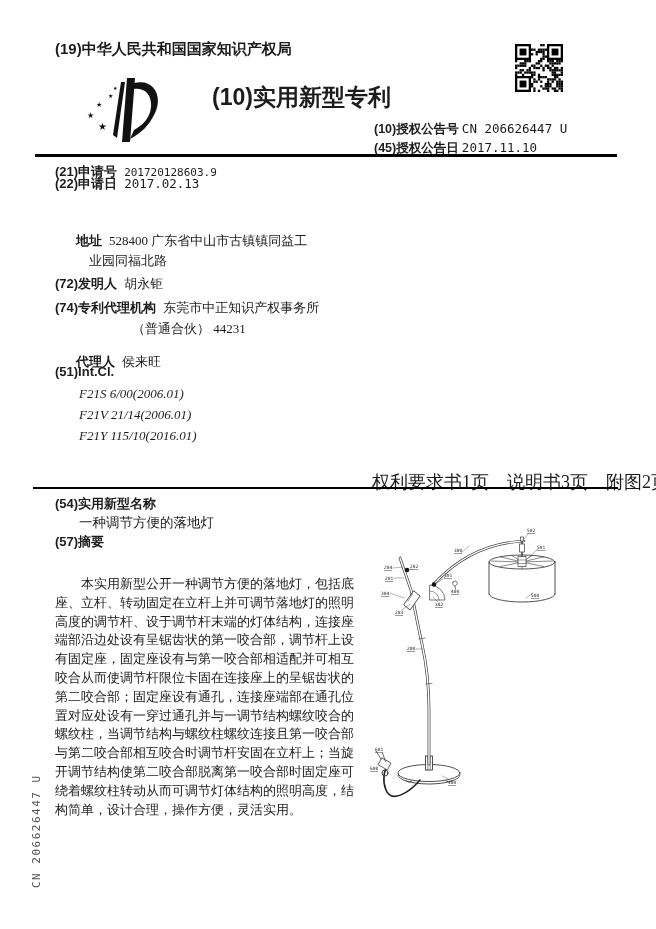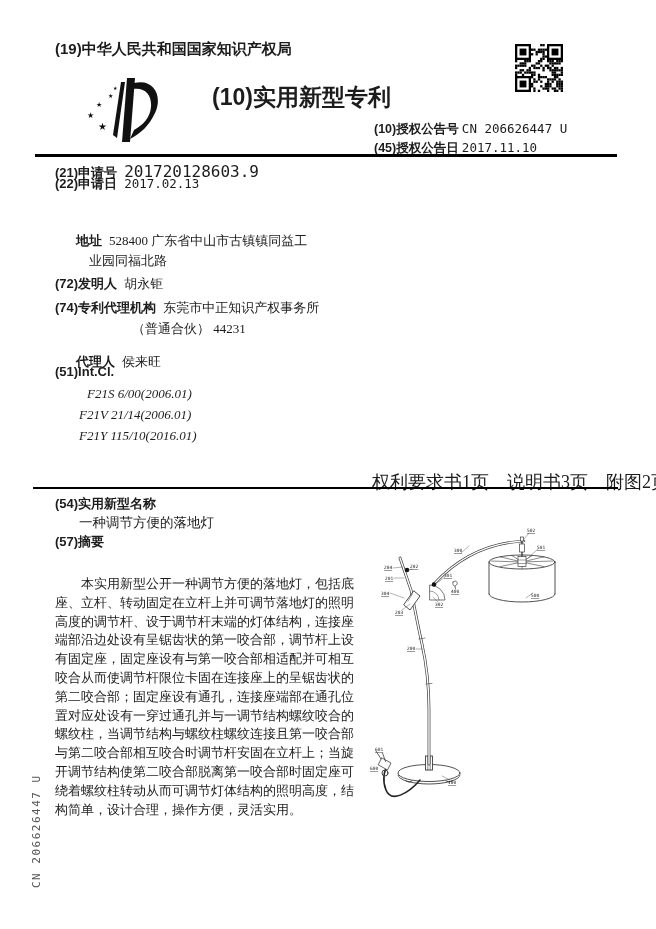--- a/index.html
+++ b/index.html
@@ -211,21 +211,21 @@
       <rect x="22.857142857142854" y="45.71428571428571" width="2.2857142857142856" height="2.2857142857142856"></rect>
       <rect x="32" y="45.71428571428571" width="2.2857142857142856" height="2.2857142857142856"></rect>
       <rect x="38.857142857142854" y="45.71428571428571" width="2.2857142857142856" height="2.2857142857142856"></rect>
       <rect x="41.14285714285714" y="45.71428571428571" width="2.2857142857142856" height="2.2857142857142856"></rect>
       <rect x="45.71428571428571" y="45.71428571428571" width="2.2857142857142856" height="2.2857142857142856"></rect>
     </svg>
 
   <div class="rule" style="left:35px;top:154px;width:582px;height:2.6px;"></div>
 
   <div class="abs biblio-row" style="left:55px;top:164px;">
-    <span class="lbl">(21)申请号</span><span class="mono" style="font-size:16px;">201720128603.9</span>
+    <span class="lbl">(21)申请号</span><span class="mono" style="font-size:11px;">201720128603.9</span>
   </div>
   <div class="abs biblio-row" style="left:55px;top:176px;">
     <span class="lbl">(22)申请日</span><span class="mono" style="font-size:12.5px;">2017.02.13</span>
   </div>
   <div class="abs biblio-row" style="left:76px;top:233px;">
     <span class="lbl">地址</span><span>528400 广东省中山市古镇镇同益工</span>
   </div>
   <div class="abs biblio-row" style="left:89px;top:253px;">
     <span>业园同福北路</span>
   </div>
@@ -237,21 +237,21 @@
   </div>
   <div class="abs biblio-row" style="left:132px;top:321px;">
     <span>（普通合伙） 44231</span>
   </div>
   <div class="abs biblio-row" style="left:76px;top:354px;">
     <span class="lbl">代理人</span><span>侯来旺</span>
   </div>
   <div class="abs biblio-row" style="left:55px;top:364px;">
     <span class="lbl">(51)Int.Cl.</span>
   </div>
-  <div class="abs intcl" style="left:79px;top:386px;margin-left:8px;">F21S 6/00(2006.01)</div>
+  <div class="abs intcl" style="left:79px;top:386px;">F21S 6/00(2006.01)</div>
   <div class="abs intcl" style="left:79px;top:407px;">F21V 21/14(2006.01)</div>
   <div class="abs intcl" style="left:79px;top:428px;">F21Y 115/10(2016.01)</div>
 
   <div class="abs" style="left:372px;top:470px;font-size:18px;">权利要求书1页　说明书3页　附图2页</div>
   <div class="rule" style="left:33px;top:487px;width:585px;height:1.5px;"></div>
 
   <div class="abs hei" style="left:55px;top:495px;font-size:13px;">(54)实用新型名称</div>
   <div class="abs" style="left:79px;top:514px;font-size:13.5px;">一种调节方便的落地灯</div>
   <div class="abs hei" style="left:55px;top:533px;font-size:13px;">(57)摘要</div>
   <div class="abstract-body">本实用新型公开一种调节方便的落地灯，包括底座、立杆、转动固定在立杆上并可调节落地灯的照明高度的调节杆、设于调节杆末端的灯体结构，连接座端部沿边处设有呈锯齿状的第一咬合部，调节杆上设有固定座，固定座设有与第一咬合部相适配并可相互咬合从而使调节杆限位卡固在连接座上的呈锯齿状的第二咬合部；固定座设有通孔，连接座端部在通孔位置对应处设有一穿过通孔并与一调节结构螺纹咬合的螺纹柱，当调节结构与螺纹柱螺纹连接且第一咬合部与第二咬合部相互咬合时调节杆安固在立杆上；当旋开调节结构使第二咬合部脱离第一咬合部时固定座可绕着螺纹柱转动从而可调节灯体结构的照明高度，结构简单，设计合理，操作方便，灵活实用。</div>

